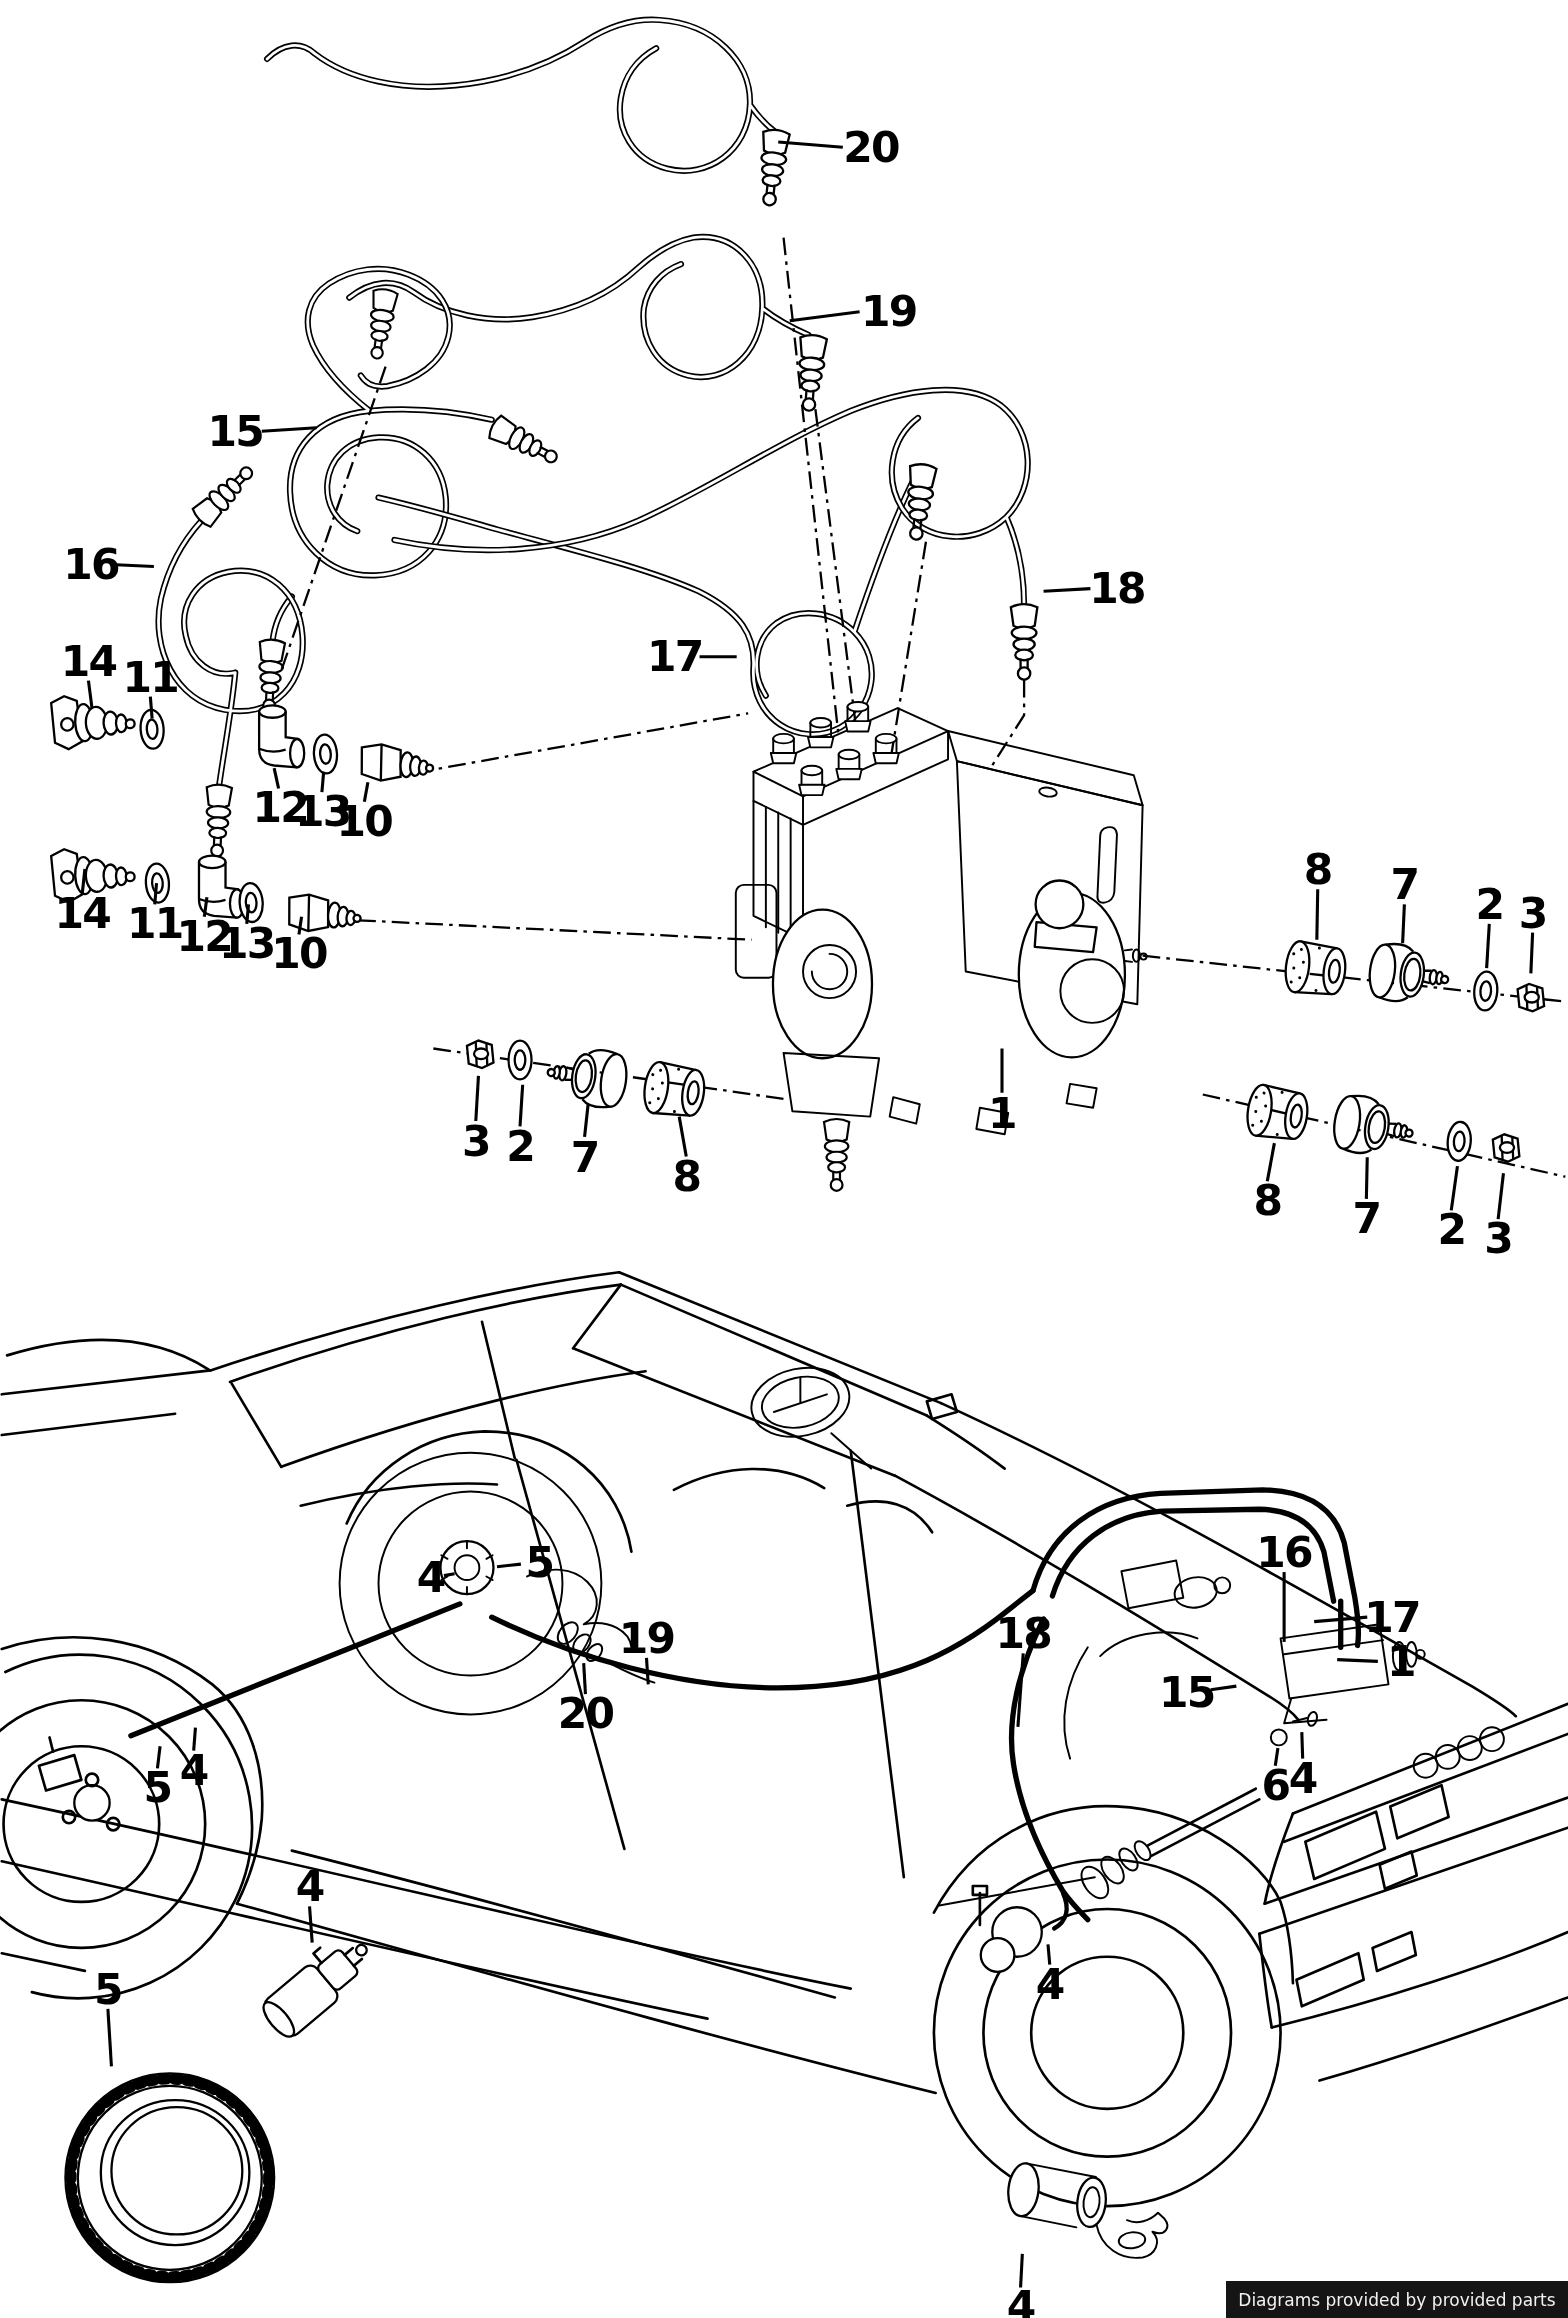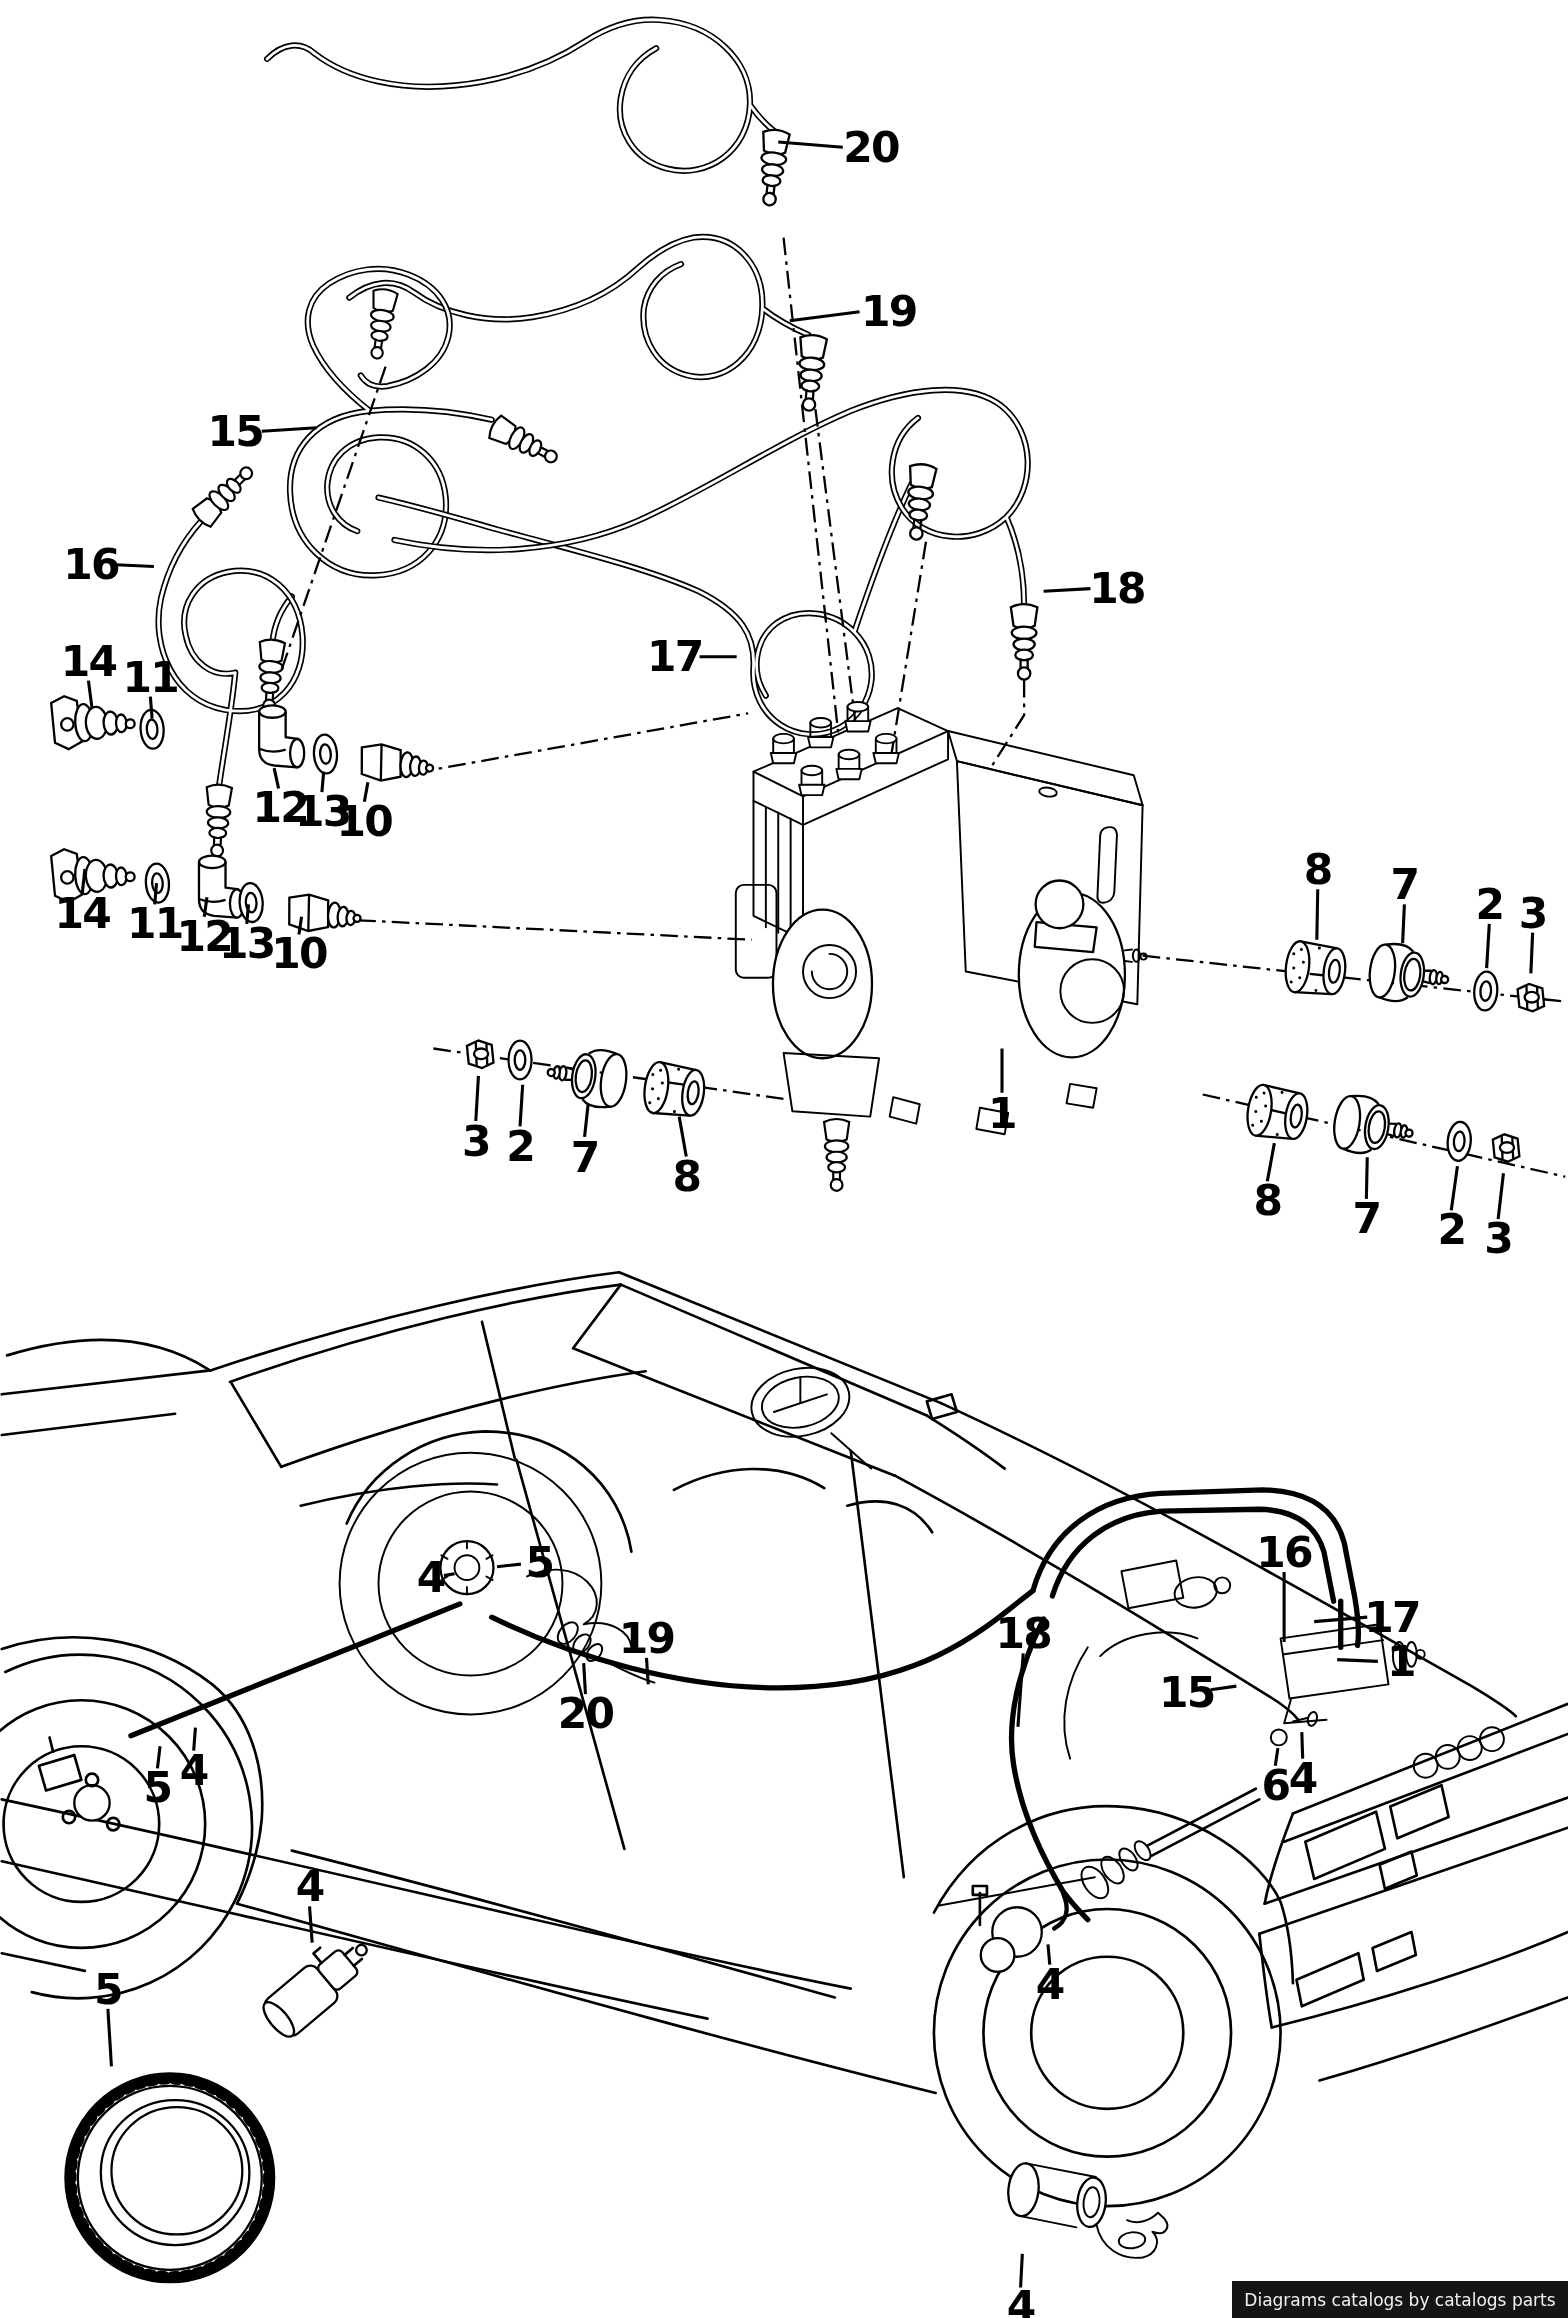--- a/index.html
+++ b/index.html
@@ -485,15 +485,15 @@
         <text x="350" y="2133" class="callout">4</text>
         <polyline points="122,2271 126,2336" class="leader"></polyline>
         <text x="122" y="2249" class="callout">5</text>
         <polyline points="1187,2221 1185,2198" class="leader"></polyline>
         <text x="1187" y="2243" class="callout">4</text>
         <polyline points="1154,2586 1156,2548" class="leader"></polyline>
         <text x="1154" y="2608" class="callout">4</text>
       </g>
 </svg>
 
-<div class="footer" style="background: rgb(21, 21, 21); color: rgb(242, 242, 242);">Diagrams catalogs by catalogs parts</div>
+<div class="footer" style="background: rgb(21, 21, 21); color: rgb(242, 242, 242);">Diagrams provided by provided parts</div>
 </div>
 
 
 </body></html>

